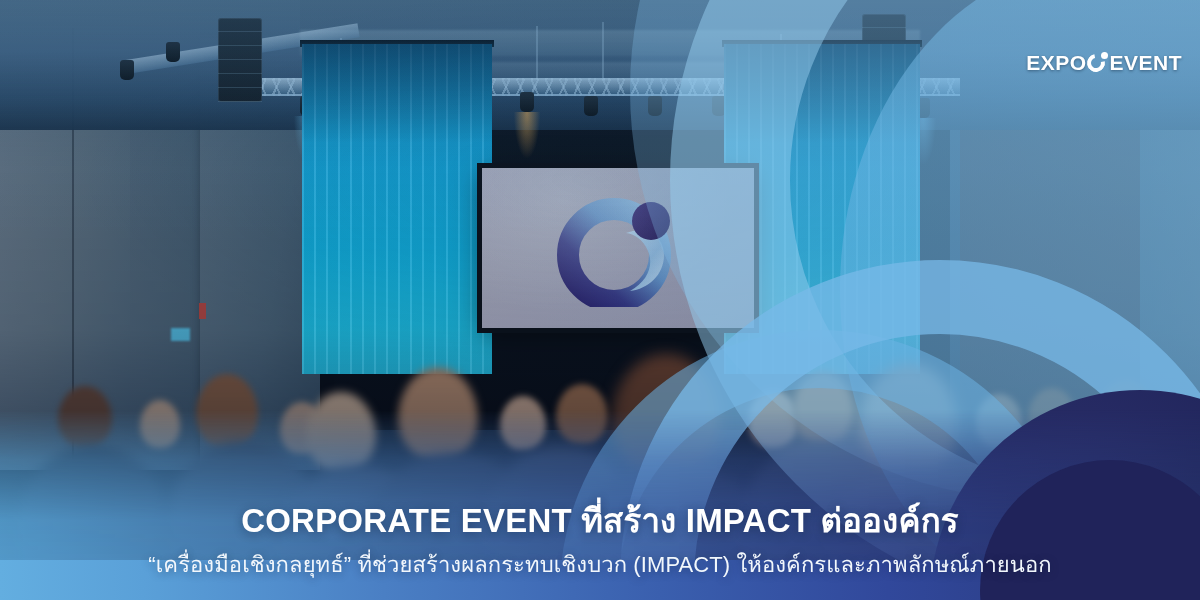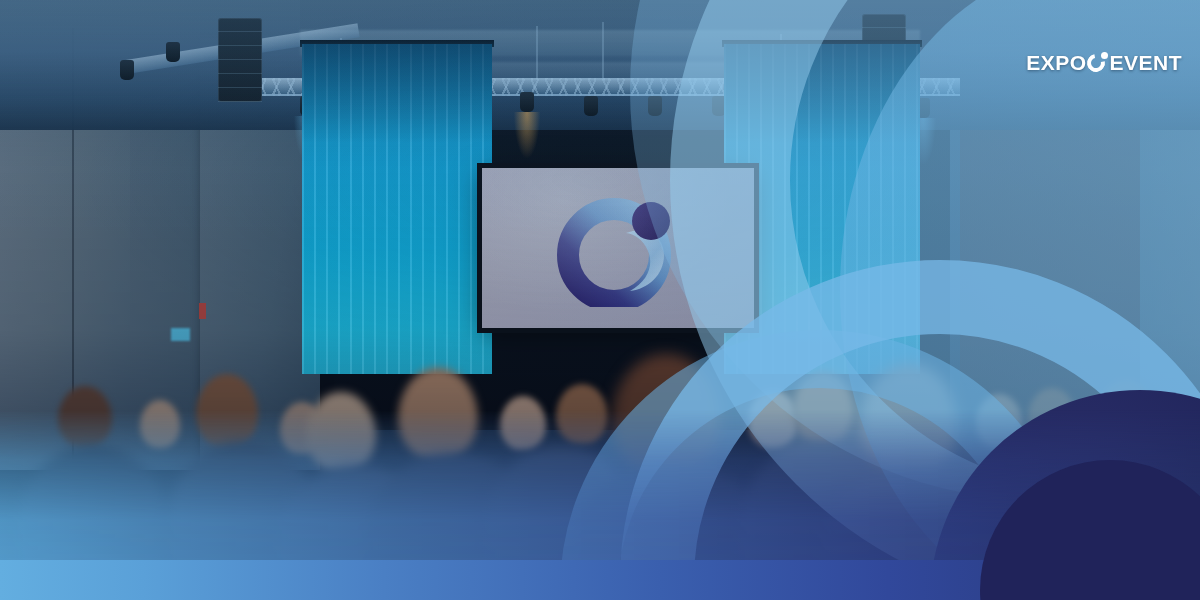--- a/index.html
+++ b/index.html
@@ -426,14 +426,18 @@
 
   <div class="logo">
     <span class="logo-word">EXPO</span>
     <span class="logo-mark">
       <span class="ring"></span>
       <span class="dot"></span>
     </span>
     <span class="logo-word">EVENT</span>
   </div>
 
+  <div class="copy">
+    <h1 class="headline">CORPORATE EVENT ที่สร้าง IMPACT ต่อองค์กร</h1>
+    <p class="subhead">“เครื่องมือเชิงกลยุทธ์” ที่ช่วยสร้างผลกระทบเชิงบวก (IMPACT) ให้องค์กรและภาพลักษณ์ภายนอก</p>
+  </div>
 
 </div>
 
 </body></html>

